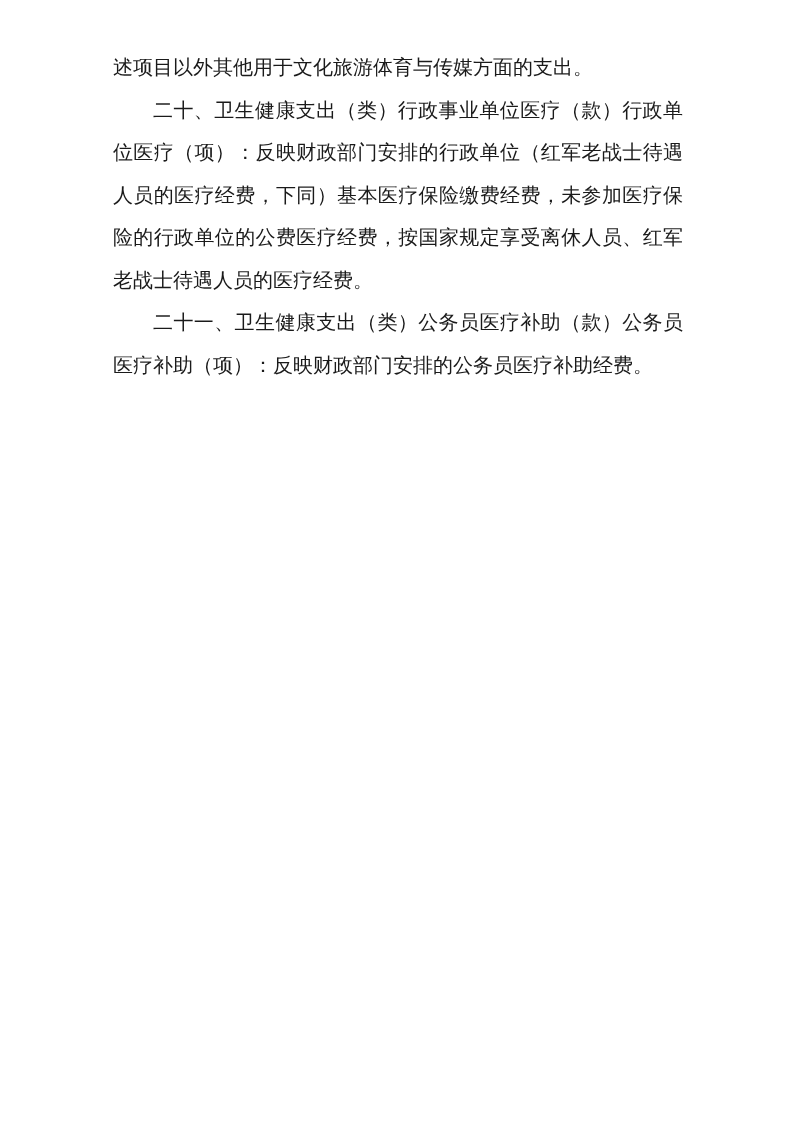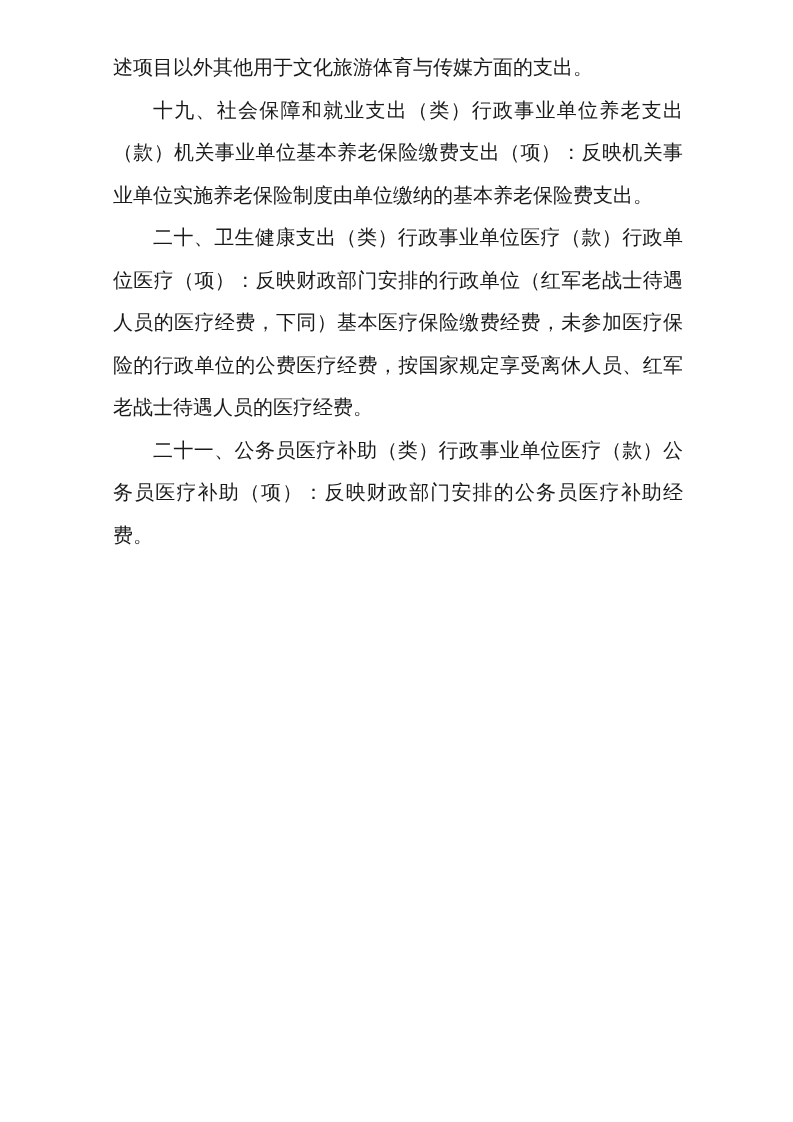--- a/index.html
+++ b/index.html
@@ -49,21 +49,20 @@
     color: #3b82f6;
     letter-spacing: 1px;
   }
 </style>
 </head>
 <body>
 
 <div class="page">
   <div class="content">
     <p class="para">述项目以外其他用于文化旅游体育与传媒方面的支出。</p>
-    <p class="para indent">十九、社会保障和就业支出（类）行政事业单位养老支出（款）机关事业单位基本养老保险缴费支出（项）：反映机关事业单位实施养老保险制度由单位缴纳的基本养老保险费支出。</p>
     <p class="para indent">二十、卫生健康支出（类）行政事业单位医疗（款）行政单位医疗（项）：反映财政部门安排的行政单位（红军老战士待遇人员的医疗经费，下同）基本医疗保险缴费经费，未参加医疗保险的行政单位的公费医疗经费，按国家规定享受离休人员、红军老战士待遇人员的医疗经费。</p>
-    <p class="para indent">二十一、公务员医疗补助（类）行政事业单位医疗（款）公务员医疗补助（项）：反映财政部门安排的公务员医疗补助经费。</p>
+    <p class="para indent">二十一、卫生健康支出（类）公务员医疗补助（款）公务员医疗补助（项）：反映财政部门安排的公务员医疗补助经费。</p>
   </div>
 
   <div class="footer">
     <span class="page-number">- 22 -</span>
   </div>
 </div>
 
 </body></html>

